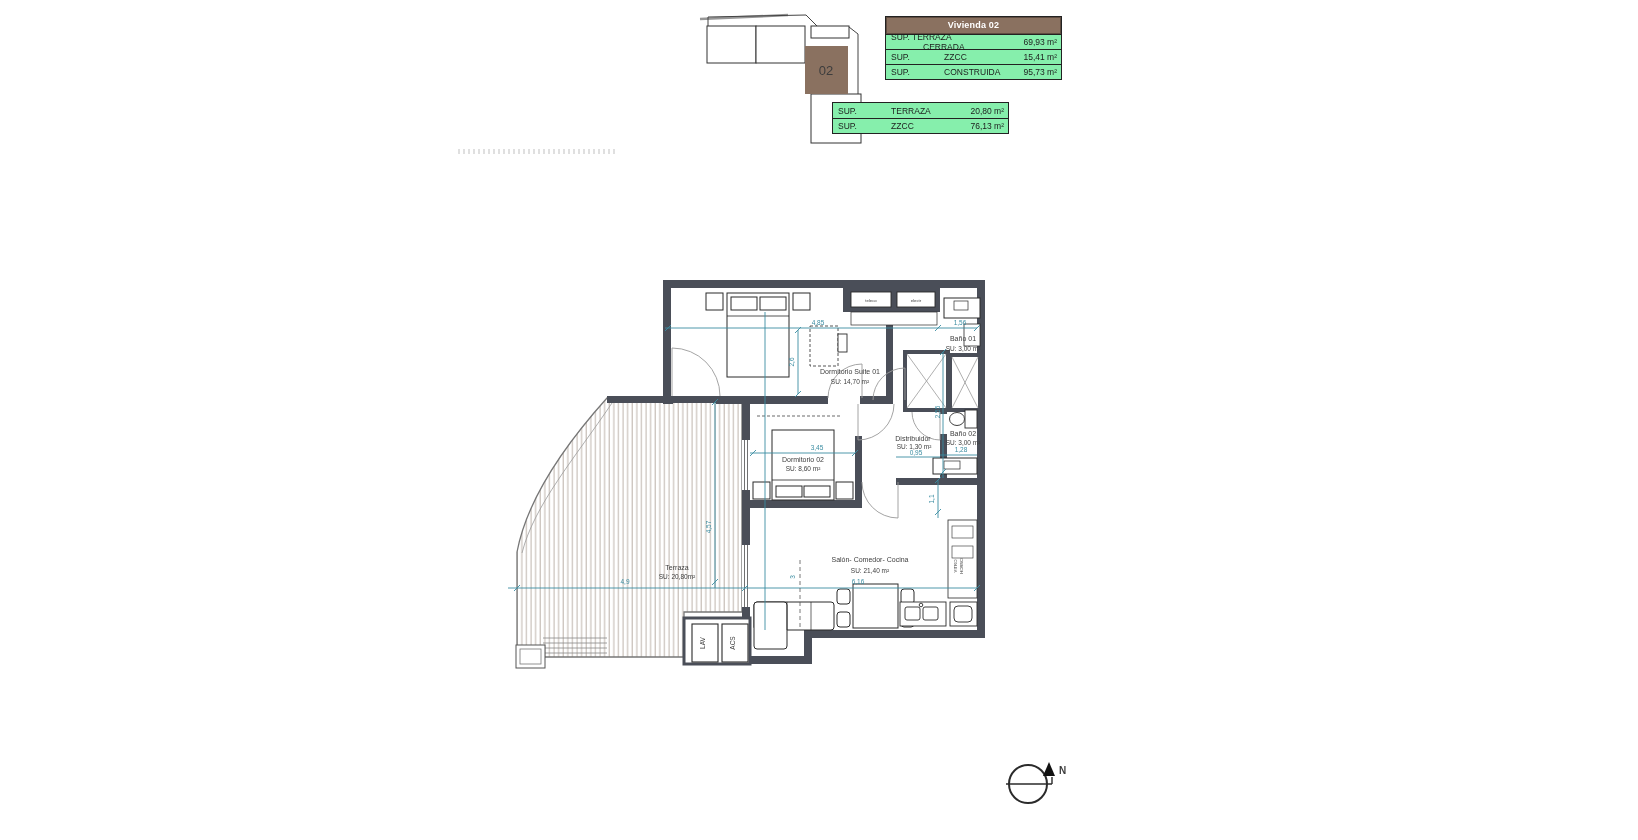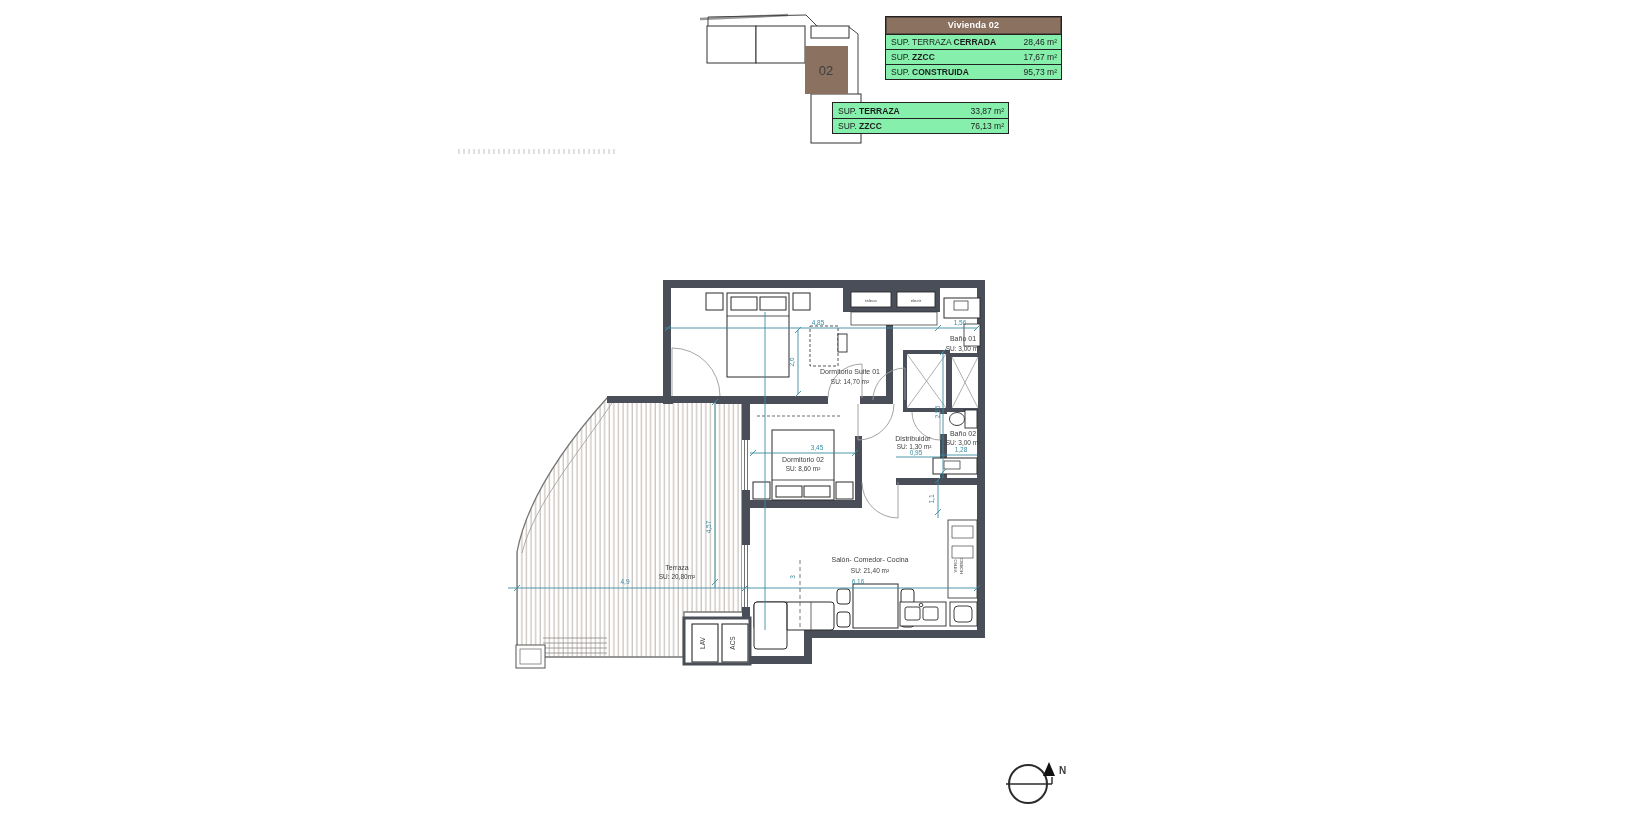--- a/index.html
+++ b/index.html
@@ -6,21 +6,21 @@
   #stage{position:relative;width:1638px;height:840px;background:#ffffff;overflow:hidden;}
   svg{position:absolute;left:0;top:0;}
   svg text{font-family:"Liberation Sans",sans-serif;fill:#3d3d3d;}
   .dim-text{fill:#3a8ca1;}
   
   .sum-table{position:absolute;width:177px;border:1px solid #222;background:#86efac;box-sizing:border-box;}
   .sum-header{height:15px;line-height:15px;text-align:center;background:#8a7160;border:1px solid #5f4c40;color:#fff;font-weight:bold;font-size:9px;letter-spacing:.2px;}
   .sum-row{display:flex;justify-content:space-between;align-items:center;height:15px;font-size:8.5px;color:#1c1c1c;padding:0 4px 0 5px;box-sizing:border-box;}
   .sum-row + .sum-row{border-top:1px solid #222;}
   .sum-table .sum-header + .sum-row{border-top:1px solid #222;}
-  .sum-label b{font-weight:bold;}
+  .sum-label b{font-weight:normal;margin-left:32px;}
   .sum-value{white-space:nowrap;}
   
   .watermark{position:absolute;left:458px;top:149px;width:160px;height:5px;opacity:.45;
     background:repeating-linear-gradient(90deg,#b9b9b9 0 2px,transparent 2px 5px);}
 </style>
 </head>
 <body>
 
 <div id="stage">
 
@@ -256,36 +256,36 @@
       <path d="M1006 784 H1052 M1052 784 V777" stroke="#2b2b2b" stroke-width="1.4" fill="none"></path>
       <polygon points="1049,762 1043,776 1055,776" fill="#111"></polygon>
       <text x="1059" y="774" font-size="10" font-weight="bold" fill="#111">N</text>
     </g>
   </svg>
 
   <div class="sum-table" style="left:885px;top:16px">
     <div class="sum-header">Vivienda 02</div>
     <div class="sum-row">
       <span class="sum-label"><span>SUP. TERRAZA </span><b>CERRADA</b></span>
-      <span class="sum-value">28,46 m²</span>
+      <span class="sum-value">69,93 m²</span>
     </div>
     <div class="sum-row">
       <span class="sum-label"><span>SUP. </span><b>ZZCC</b></span>
-      <span class="sum-value">17,67 m²</span>
+      <span class="sum-value">15,41 m²</span>
     </div>
     <div class="sum-row">
       <span class="sum-label"><span>SUP. </span><b>CONSTRUIDA</b></span>
       <span class="sum-value">95,73 m²</span>
     </div>
   </div>
 
   <div class="sum-table" style="left:832px;top:102px">
     <div class="sum-row">
       <span class="sum-label"><span>SUP. </span><b>TERRAZA</b></span>
-      <span class="sum-value">33,87 m²</span>
+      <span class="sum-value">20,80 m²</span>
     </div>
     <div class="sum-row">
       <span class="sum-label"><span>SUP. </span><b>ZZCC</b></span>
       <span class="sum-value">76,13 m²</span>
     </div>
   </div>
 
   <div class="watermark"></div>
 
 </div>

